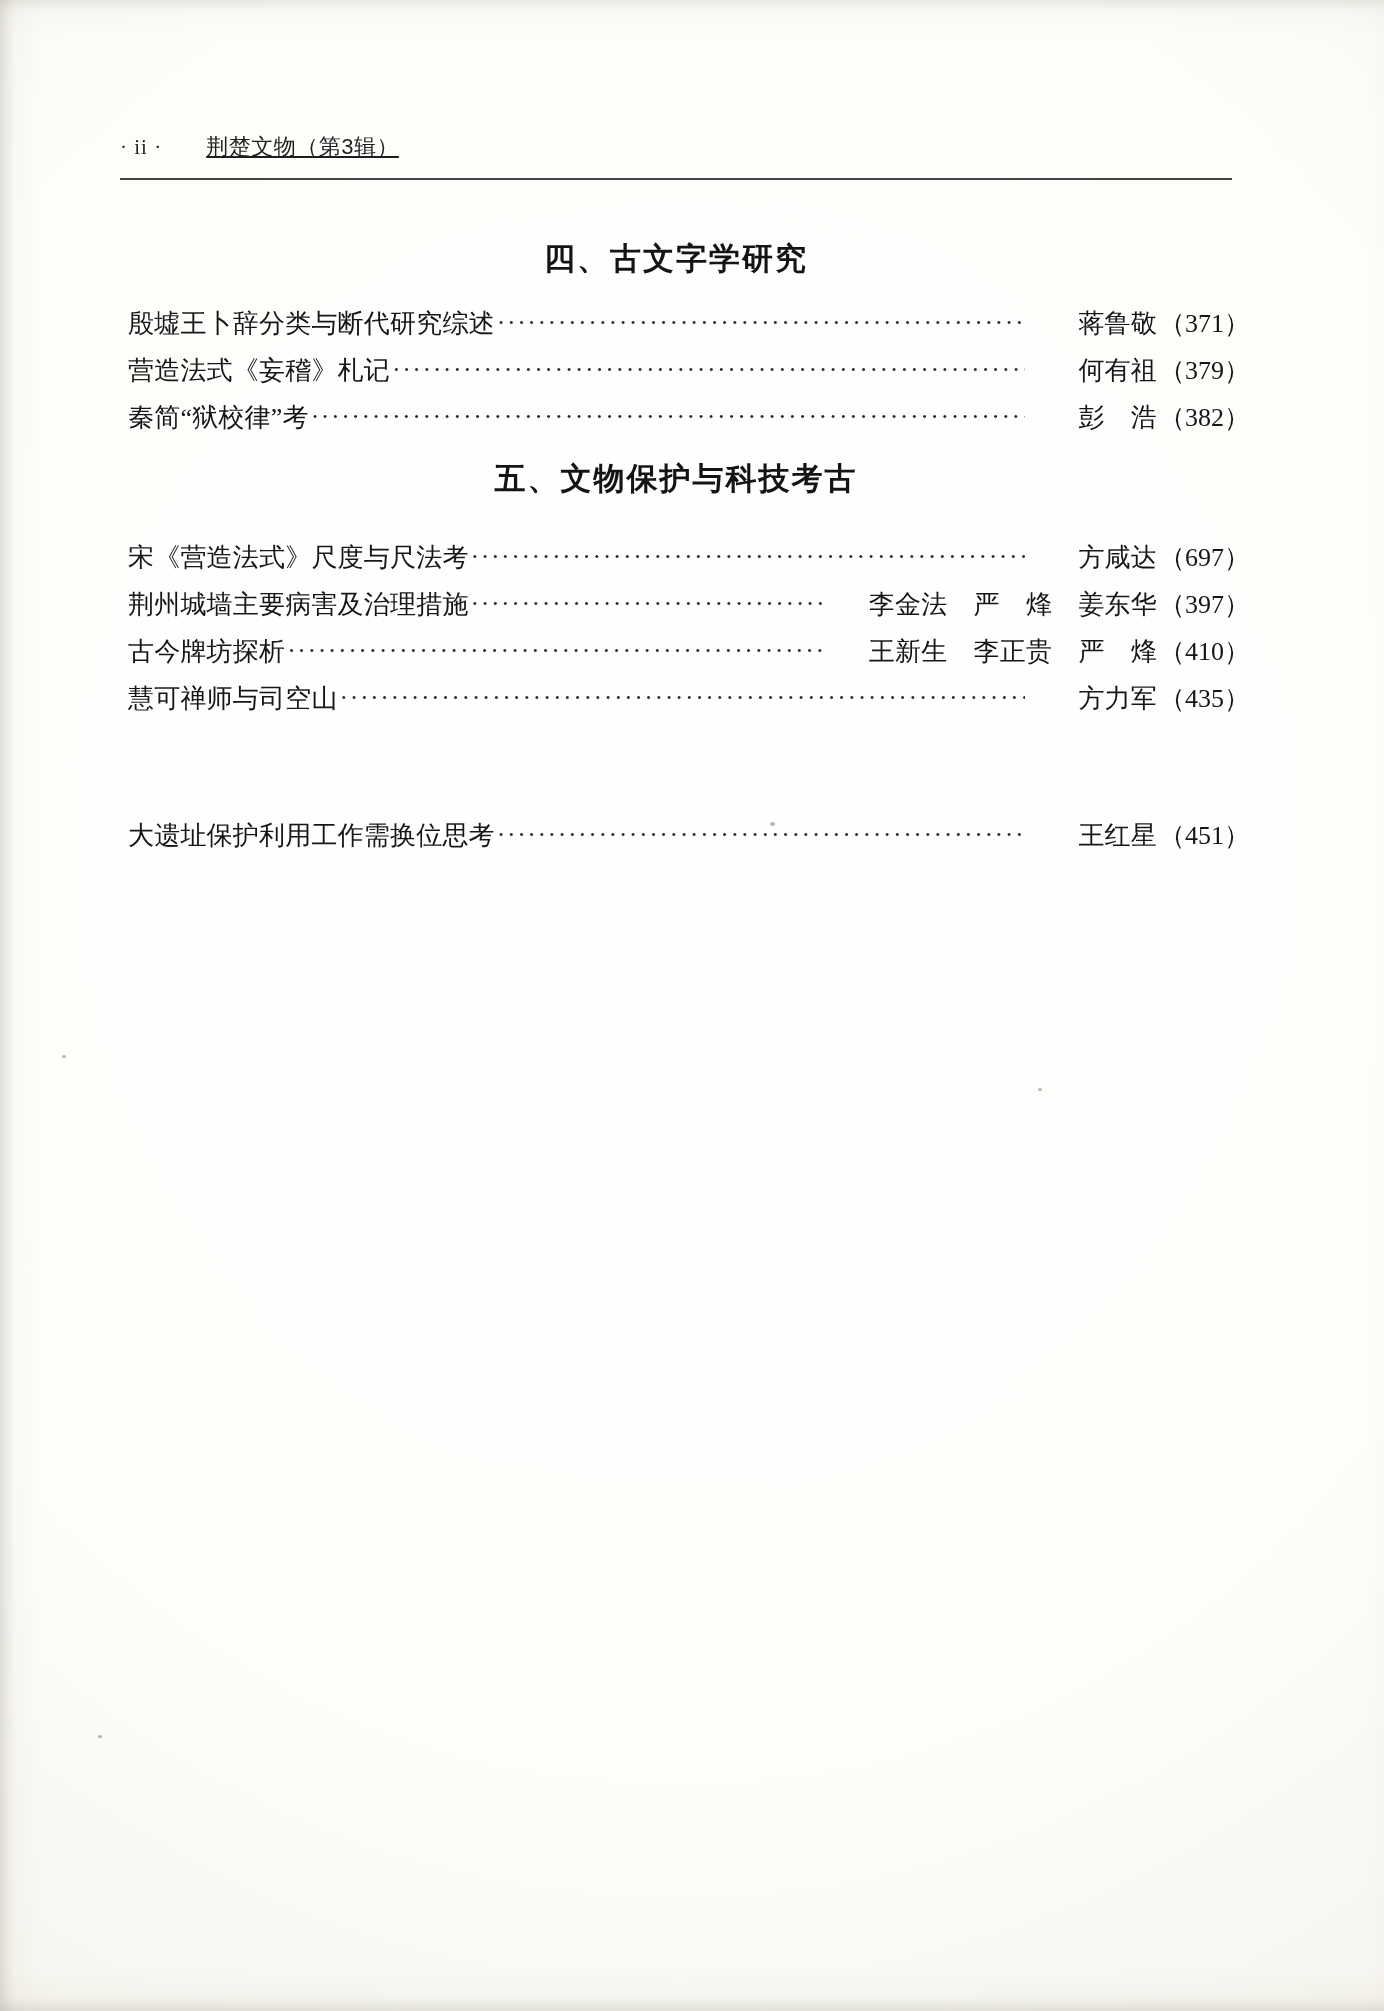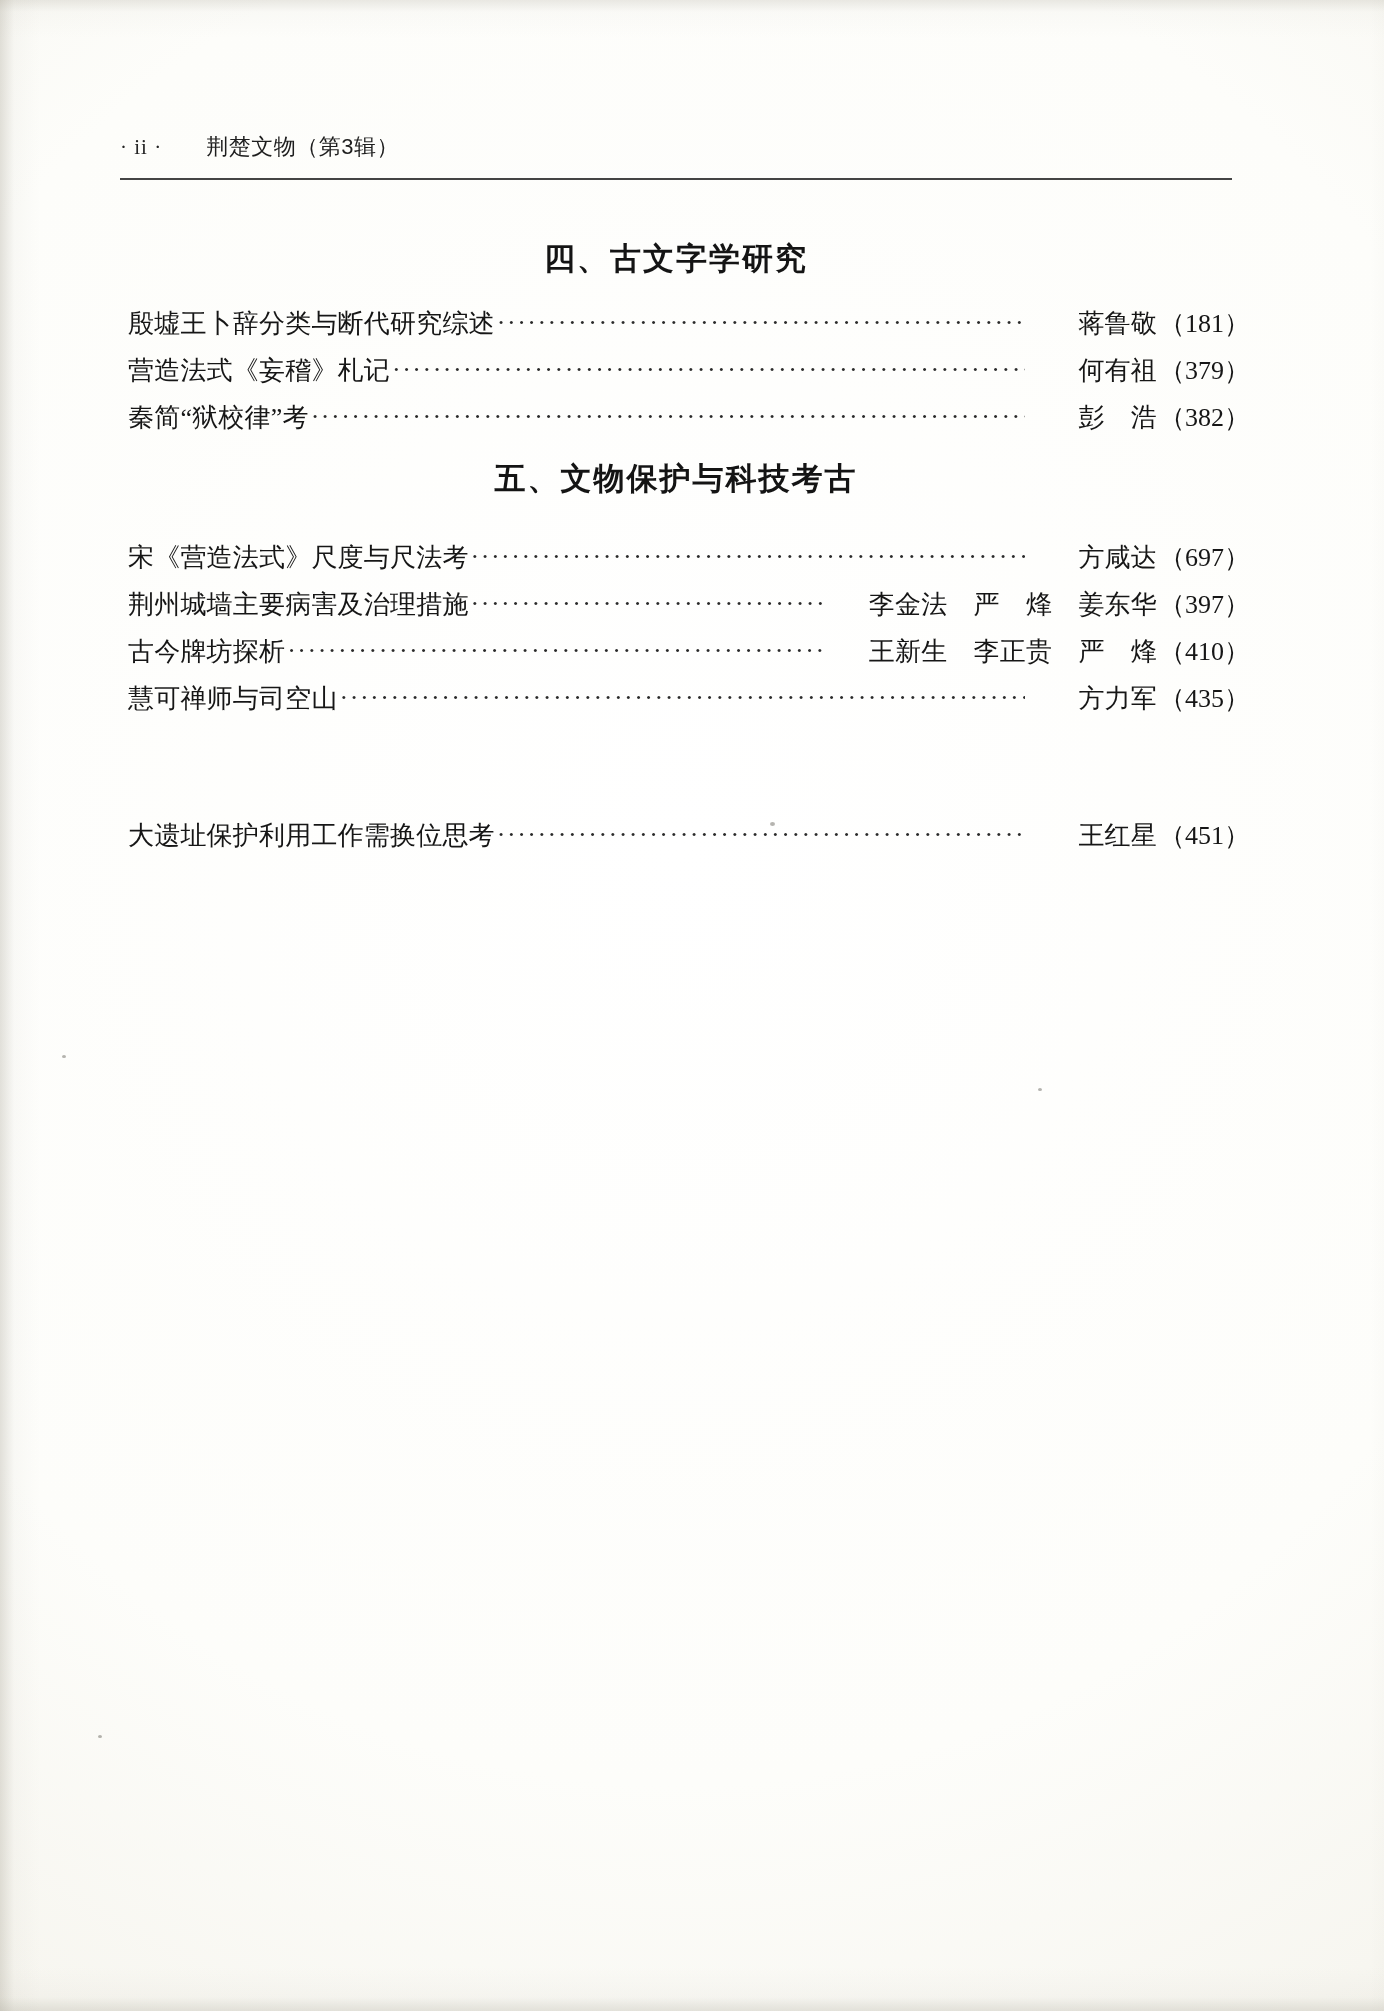--- a/index.html
+++ b/index.html
@@ -58,20 +58,21 @@
     letter-spacing: 1px;
     color: #242424;
     white-space: pre;
   }
   .head-title {
     margin-left: 44px;
     font-size: 22px;
     font-family: "Liberation Sans", sans-serif;
     letter-spacing: 0.5px;
     color: #1e1e1e;
+    text-decoration: underline;
   }
   .head-rule {
     position: absolute;
     left: 120px;
     top: 178px;
     width: 1112px;
     height: 2px;
     background: #2a2a2a;
     opacity: 0.88;
   }
@@ -166,21 +167,21 @@
     <div class="head-rule"></div>
 
     <div class="block-4-heading">
       <div class="section-heading">四、古文字学研究</div>
     </div>
     <ul class="toc-list block-4-list">
       <li class="toc-entry w-narrow">
         <span class="entry-title">殷墟王卜辞分类与断代研究综述</span>
         <span class="leader">·······································································································································</span>
         <span class="authors">蒋鲁敬</span>
-        <span class="page-num">（181）</span>
+        <span class="page-num">（371）</span>
       </li>
       <li class="toc-entry w-narrow">
         <span class="entry-title">营造法式《妄稽》札记</span>
         <span class="leader">·······································································································································</span>
         <span class="authors">何有祖</span>
         <span class="page-num">（379）</span>
       </li>
       <li class="toc-entry w-narrow">
         <span class="entry-title">秦简“狱校律”考</span>
         <span class="leader">·······································································································································</span>

